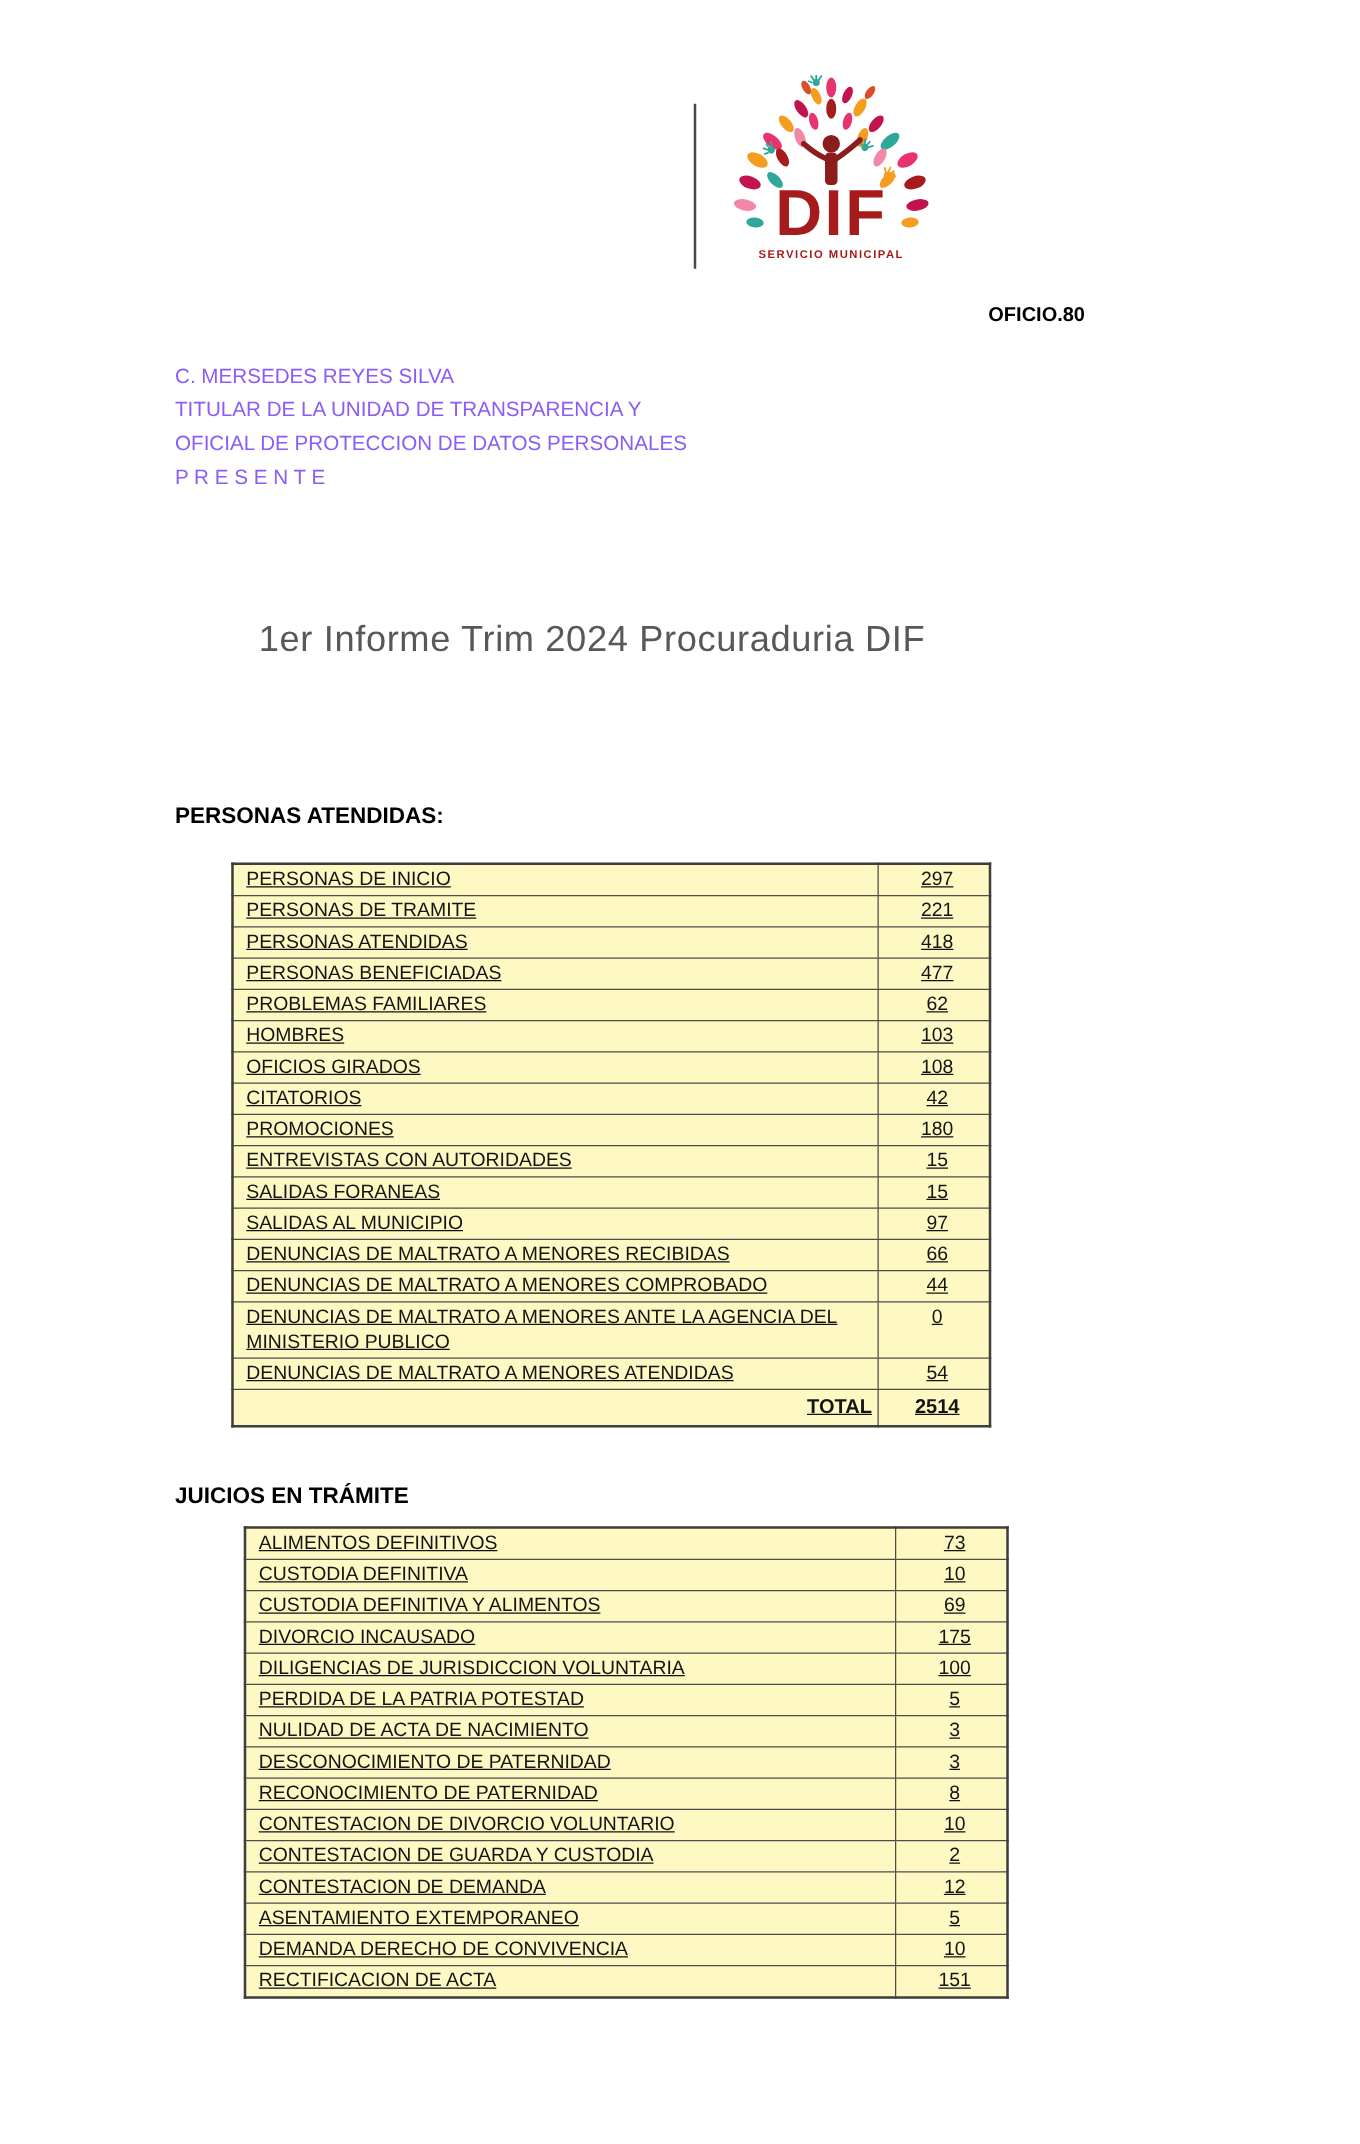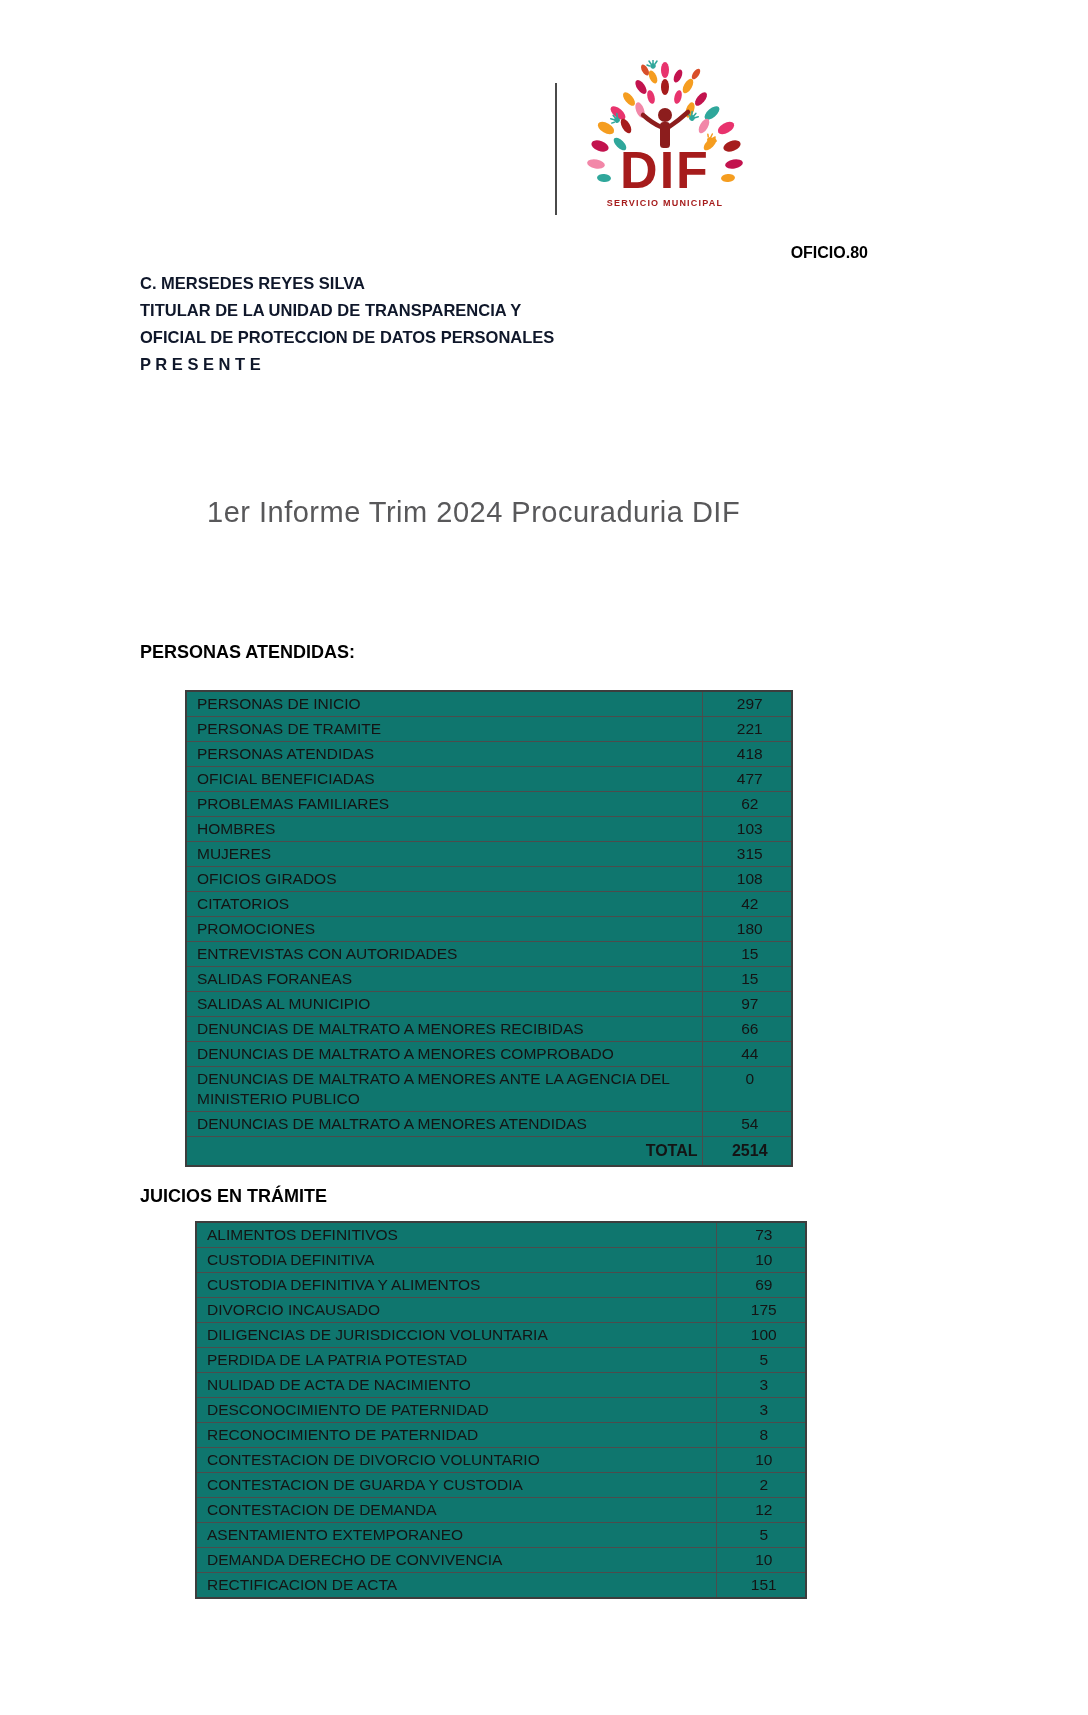--- a/index.html
+++ b/index.html
@@ -8,29 +8,29 @@
     font-family:"Liberation Sans", sans-serif;color:#111;overflow:hidden;
   }
   
   .logo-line{position:absolute;left:555px;top:83px;width:2px;height:132px;background:#4a4a4a;}
   svg.logo{position:absolute;left:556px;top:60px;width:190px;height:155px;}
   .logo-dif{font-family:"Liberation Sans",sans-serif;font-weight:800;font-size:52px;letter-spacing:2px;text-anchor:middle;}
   .logo-sub{font-family:"Liberation Sans",sans-serif;font-weight:700;font-size:9px;letter-spacing:1.2px;text-anchor:middle;}
   
   .oficio{position:absolute;top:244px;right:220px;font-weight:700;font-size:16px;color:#000;}
   
-  .recipient{position:absolute;left:140px;top:270px;font-weight:700;font-size:16.5px;line-height:27px;color:#0f172a;}
+  .recipient{position:absolute;left:140px;top:288px;font-weight:400;font-size:16.5px;line-height:27px;color:#8b5cf6;}
   
   .doc-title{position:absolute;left:207px;top:496px;font-size:29px;color:#58585a;letter-spacing:0.5px;}
   
   .sec-head{position:absolute;left:140px;font-weight:700;font-size:18px;color:#000;}
   .sec1{top:642px;}
   .sec2{top:1186px;}
   
-  table.tbl{position:absolute;border-collapse:collapse;table-layout:fixed;background:#0f766e;}
+  table.tbl{position:absolute;border-collapse:collapse;table-layout:fixed;background:#fef9c3;text-decoration:underline;}
   table.t1{left:185px;top:690px;width:606px;}
   table.t2{left:195px;top:1221px;width:610px;}
   table.tbl{border:2px solid #3d3d3d;}
   table.tbl td{
     border:1.5px solid #4c4c4c;
     font-size:15.5px;line-height:20px;color:#141414;
     padding:2px 4px 2px 10px;vertical-align:top;
     overflow:hidden;
   }
   td.c-value{text-align:center;padding:2px 2px;}
@@ -150,34 +150,30 @@
         </tr>
         <tr>
           <td class="c-label">PERSONAS DE TRAMITE</td>
           <td class="c-value">221</td>
         </tr>
         <tr>
           <td class="c-label">PERSONAS ATENDIDAS</td>
           <td class="c-value">418</td>
         </tr>
         <tr>
-          <td class="c-label">OFICIAL BENEFICIADAS</td>
+          <td class="c-label">PERSONAS BENEFICIADAS</td>
           <td class="c-value">477</td>
         </tr>
         <tr>
           <td class="c-label">PROBLEMAS FAMILIARES</td>
           <td class="c-value">62</td>
         </tr>
         <tr>
           <td class="c-label">HOMBRES</td>
           <td class="c-value">103</td>
-        </tr>
-        <tr>
-          <td class="c-label">MUJERES</td>
-          <td class="c-value">315</td>
         </tr>
         <tr>
           <td class="c-label">OFICIOS GIRADOS</td>
           <td class="c-value">108</td>
         </tr>
         <tr>
           <td class="c-label">CITATORIOS</td>
           <td class="c-value">42</td>
         </tr>
         <tr>

